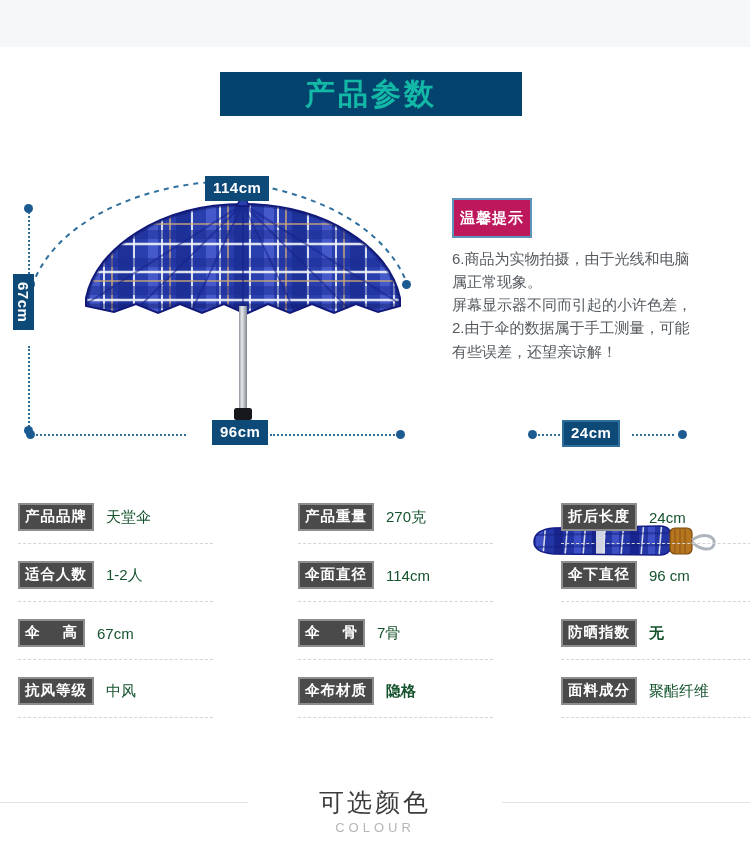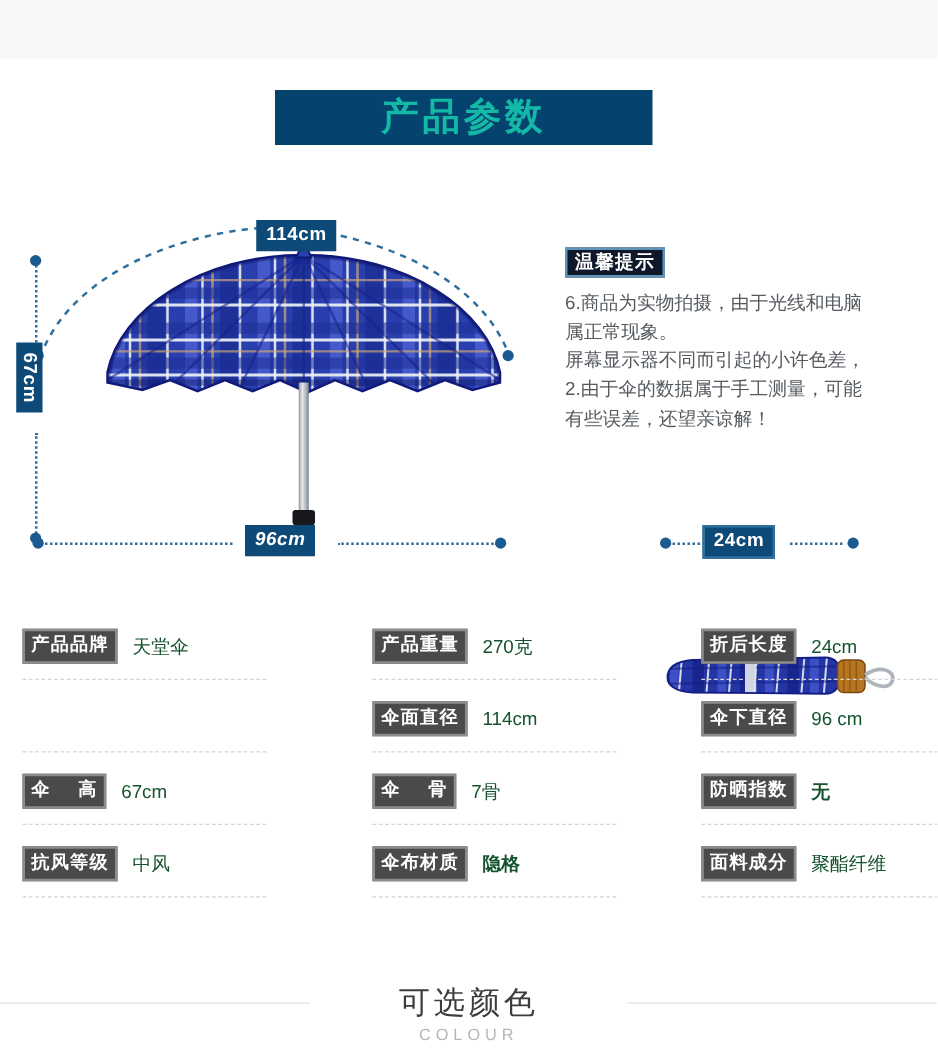--- a/index.html
+++ b/index.html
@@ -45,22 +45,22 @@
     padding:8px 3px; writing-mode:vertical-rl; line-height:1; letter-spacing:.5px;
   }
 
   
   .hline{ position:absolute; height:0; border-top:2px dotted #2f6f9e; }
   .vline{ position:absolute; width:0; border-left:2px dotted #2f6f9e; }
 
   
   .tips{ position:absolute; left:452px; top:198px; width:290px; }
   .tips-badge{
-    display:inline-block; background:#0f172a; color:#fff; font-size:15px; font-weight:bold;
-    padding:0 6px; border:2px solid #5e93ba; line-height:1.3; letter-spacing:1px;
+    display:inline-block; background:#be185d; color:#fff; font-size:15px; font-weight:bold;
+    padding:8px 6px; border:2px solid #5e93ba; line-height:1.3; letter-spacing:1px;
   }
   .tips-body{ margin-top:9px; color:#555a5f; font-size:15px; line-height:1.55; }
   .tips-body p{ margin:0; }
 
   
   .specs{ position:absolute; left:0; top:498px; width:750px; }
   .spec-col{ position:absolute; width:190px; }
   .spec-col.c1{ left:18px; }
   .spec-col.c2{ left:298px; }
   .spec-col.c3{ left:561px; }
@@ -206,21 +206,21 @@
       <path d="M12 112 C 40 34 150 8 200 8 C 250 8 360 34 388 112" fill="none" stroke="#2f6f9e" stroke-width="2" stroke-dasharray="5 5"></path>
     </svg>
     <div class="dot" style="left:26px;top:130px;"></div>
     <div class="dot" style="left:402px;top:130px;"></div>
     <div class="dim-label" style="left:205px;top:26px;">114cm</div>
 
     <div class="hline" style="left:36px;top:284px;width:150px;"></div>
     <div class="hline" style="left:270px;top:284px;width:128px;"></div>
     <div class="dot" style="left:26px;top:280px;"></div>
     <div class="dot" style="left:396px;top:280px;"></div>
-    <div class="dim-label" style="left:196px;top:270px;font-style:italic;">96cm</div>
+    <div class="dim-label" style="left:212px;top:270px;">96cm</div>
 
     <div class="vline" style="left:28px;top:62px;height:62px;"></div>
     <div class="vline" style="left:28px;top:196px;height:84px;"></div>
     <div class="dot" style="left:24px;top:54px;"></div>
     <div class="dot" style="left:24px;top:276px;"></div>
     <div class="dim-vert" style="left:13px;top:124px;">67cm</div>
 
     <svg class="umbrella-folded" viewBox="0 0 190 48">
       <defs>
         <clipPath id="foldClip">
@@ -298,20 +298,24 @@
 
     <div class="spec-col c1">
       <div class="spec-row">
         <div class="spec-inner">
           <span class="spec-badge">产品品牌</span>
           <span class="spec-value">天堂伞</span>
         </div>
         <div class="line"></div>
       </div>
       <div class="spec-row">
+        <div class="spec-inner">
+          <span class="spec-badge">适合人数</span>
+          <span class="spec-value">1-2人</span>
+        </div>
         <div class="line"></div>
       </div>
       <div class="spec-row">
         <div class="spec-inner">
           <span class="spec-badge spaced"><span>伞</span><span class="gap"></span><span>高</span></span>
           <span class="spec-value">67cm</span>
         </div>
         <div class="line"></div>
       </div>
       <div class="spec-row">

